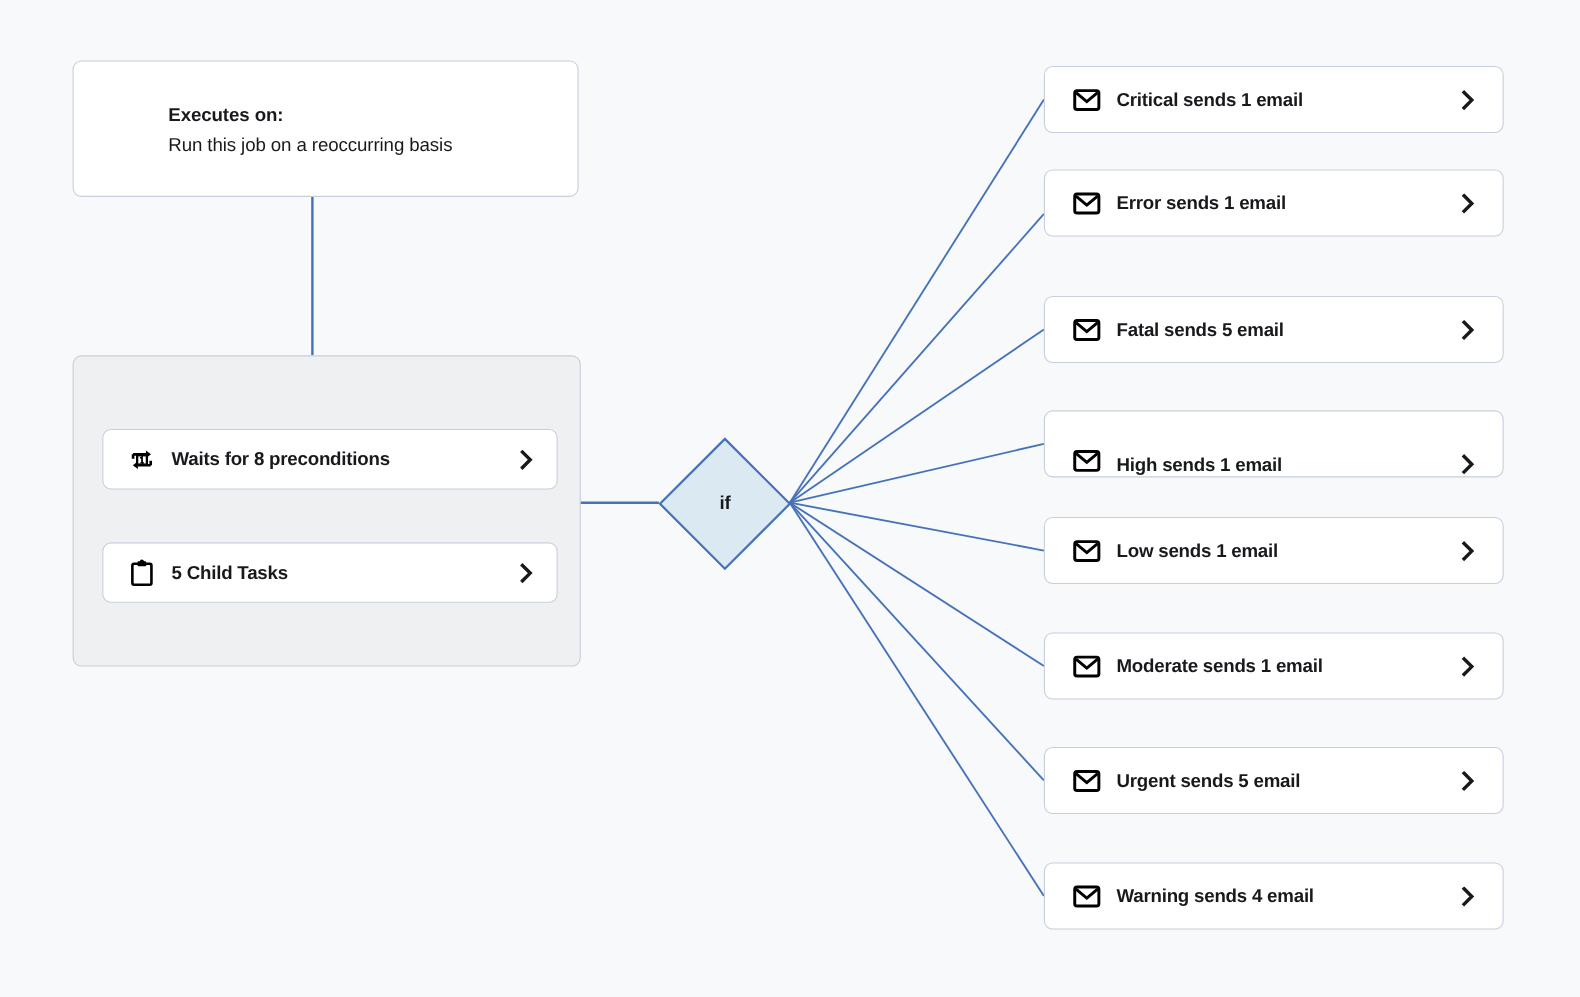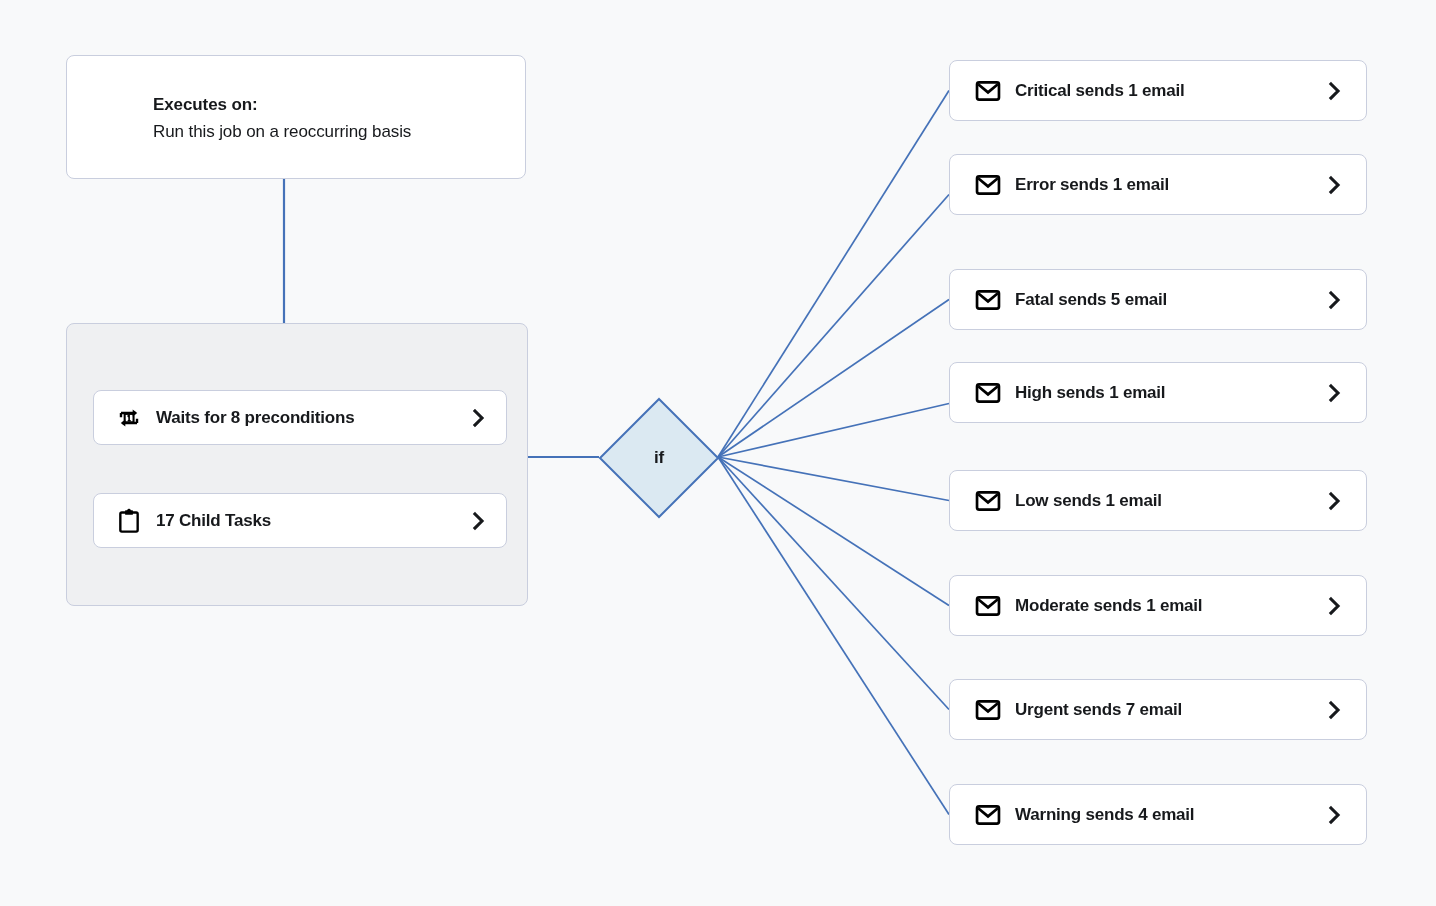--- a/index.html
+++ b/index.html
@@ -252,21 +252,21 @@
           <path d="M4 4 L11 11 L4 18" fill="none" stroke="#17191c" stroke-width="3.1" stroke-linecap="square" stroke-linejoin="miter"></path>
         </svg>
       </div>
 
       <div class="inner-card">
         <svg class="ic" viewBox="0 0 24 24">
           <rect x="4.0" y="4.2" width="16.0" height="17.6" rx="1.4" fill="none" stroke="#000" stroke-width="2.2"></rect>
           <rect x="8.4" y="2.0" width="7.2" height="4.3" rx="0.6" fill="#000"></rect>
           <circle cx="12.0" cy="2.3" r="1.7" fill="#000"></circle>
         </svg>
-        <div class="lbl">17 Child Tasks</div>
+        <div class="lbl">5 Child Tasks</div>
         <svg class="chev" viewBox="0 0 16 22">
           <path d="M4 4 L11 11 L4 18" fill="none" stroke="#17191c" stroke-width="3.1" stroke-linecap="square" stroke-linejoin="miter"></path>
         </svg>
       </div>
 
     </div>
   </div>
 
   <div class="diamond-wrap">
     <svg width="122" height="122" viewBox="0 0 122 122">
@@ -299,21 +299,21 @@
       <div class="action-card" style="top: 269px;">
         <svg class="mail" viewBox="0 0 24 24">
           <rect x="2.6" y="4.6" width="18.8" height="14.8" rx="1.8" fill="none" stroke="#000" stroke-width="2.3"></rect>
           <path d="M3.6 6.2 L12 13.2 L20.4 6.2" fill="none" stroke="#000" stroke-width="2.3" stroke-linejoin="miter"></path>
         </svg>
         <div class="lbl">Fatal sends 5 email</div>
         <svg class="chev" viewBox="0 0 16 22">
           <path d="M4 4 L11 11 L4 18" fill="none" stroke="#17191c" stroke-width="3.1" stroke-linecap="square" stroke-linejoin="miter"></path>
         </svg>
       </div>
-      <div class="action-card" style="top: 362px;">
+      <div class="action-card" style="top: 373px; align-items: flex-end;">
         <svg class="mail" viewBox="0 0 24 24">
           <rect x="2.6" y="4.6" width="18.8" height="14.8" rx="1.8" fill="none" stroke="#000" stroke-width="2.3"></rect>
           <path d="M3.6 6.2 L12 13.2 L20.4 6.2" fill="none" stroke="#000" stroke-width="2.3" stroke-linejoin="miter"></path>
         </svg>
         <div class="lbl">High sends 1 email</div>
         <svg class="chev" viewBox="0 0 16 22">
           <path d="M4 4 L11 11 L4 18" fill="none" stroke="#17191c" stroke-width="3.1" stroke-linecap="square" stroke-linejoin="miter"></path>
         </svg>
       </div>
       <div class="action-card" style="top: 470px;">
@@ -334,21 +334,21 @@
         <div class="lbl">Moderate sends 1 email</div>
         <svg class="chev" viewBox="0 0 16 22">
           <path d="M4 4 L11 11 L4 18" fill="none" stroke="#17191c" stroke-width="3.1" stroke-linecap="square" stroke-linejoin="miter"></path>
         </svg>
       </div>
       <div class="action-card" style="top: 679px;">
         <svg class="mail" viewBox="0 0 24 24">
           <rect x="2.6" y="4.6" width="18.8" height="14.8" rx="1.8" fill="none" stroke="#000" stroke-width="2.3"></rect>
           <path d="M3.6 6.2 L12 13.2 L20.4 6.2" fill="none" stroke="#000" stroke-width="2.3" stroke-linejoin="miter"></path>
         </svg>
-        <div class="lbl">Urgent sends 7 email</div>
+        <div class="lbl">Urgent sends 5 email</div>
         <svg class="chev" viewBox="0 0 16 22">
           <path d="M4 4 L11 11 L4 18" fill="none" stroke="#17191c" stroke-width="3.1" stroke-linecap="square" stroke-linejoin="miter"></path>
         </svg>
       </div>
       <div class="action-card" style="top: 784px;">
         <svg class="mail" viewBox="0 0 24 24">
           <rect x="2.6" y="4.6" width="18.8" height="14.8" rx="1.8" fill="none" stroke="#000" stroke-width="2.3"></rect>
           <path d="M3.6 6.2 L12 13.2 L20.4 6.2" fill="none" stroke="#000" stroke-width="2.3" stroke-linejoin="miter"></path>
         </svg>
         <div class="lbl">Warning sends 4 email</div>

